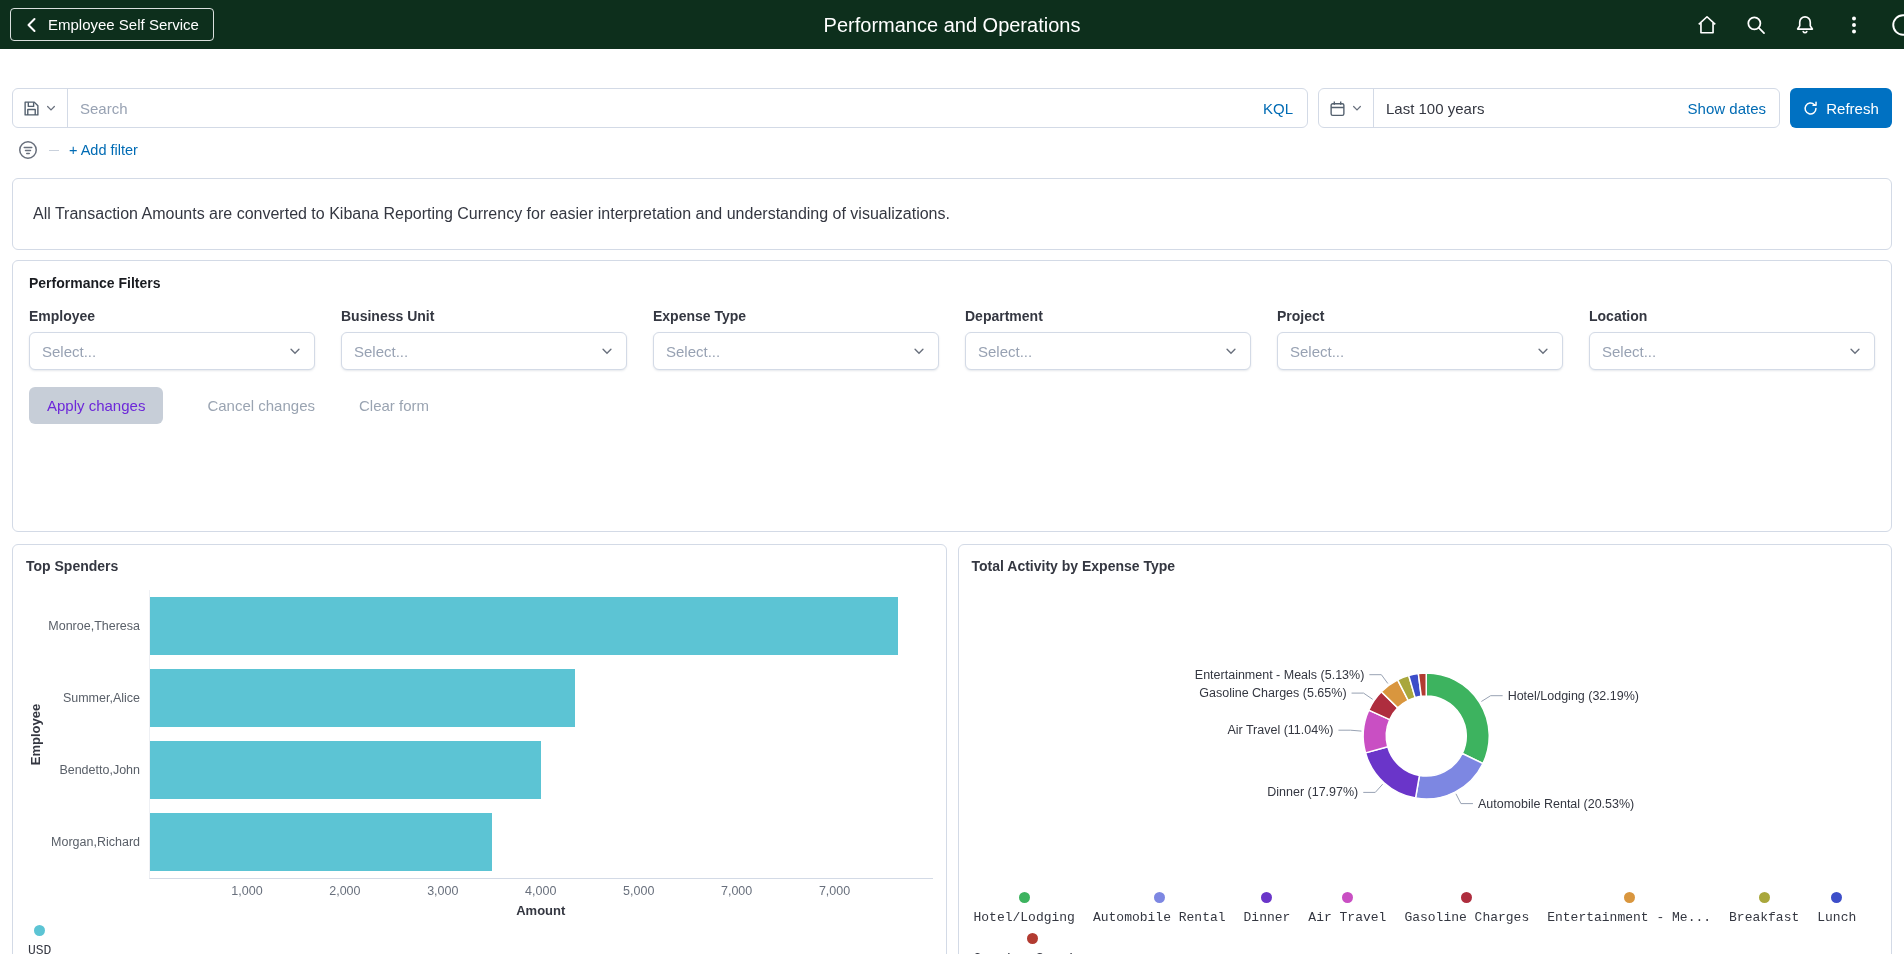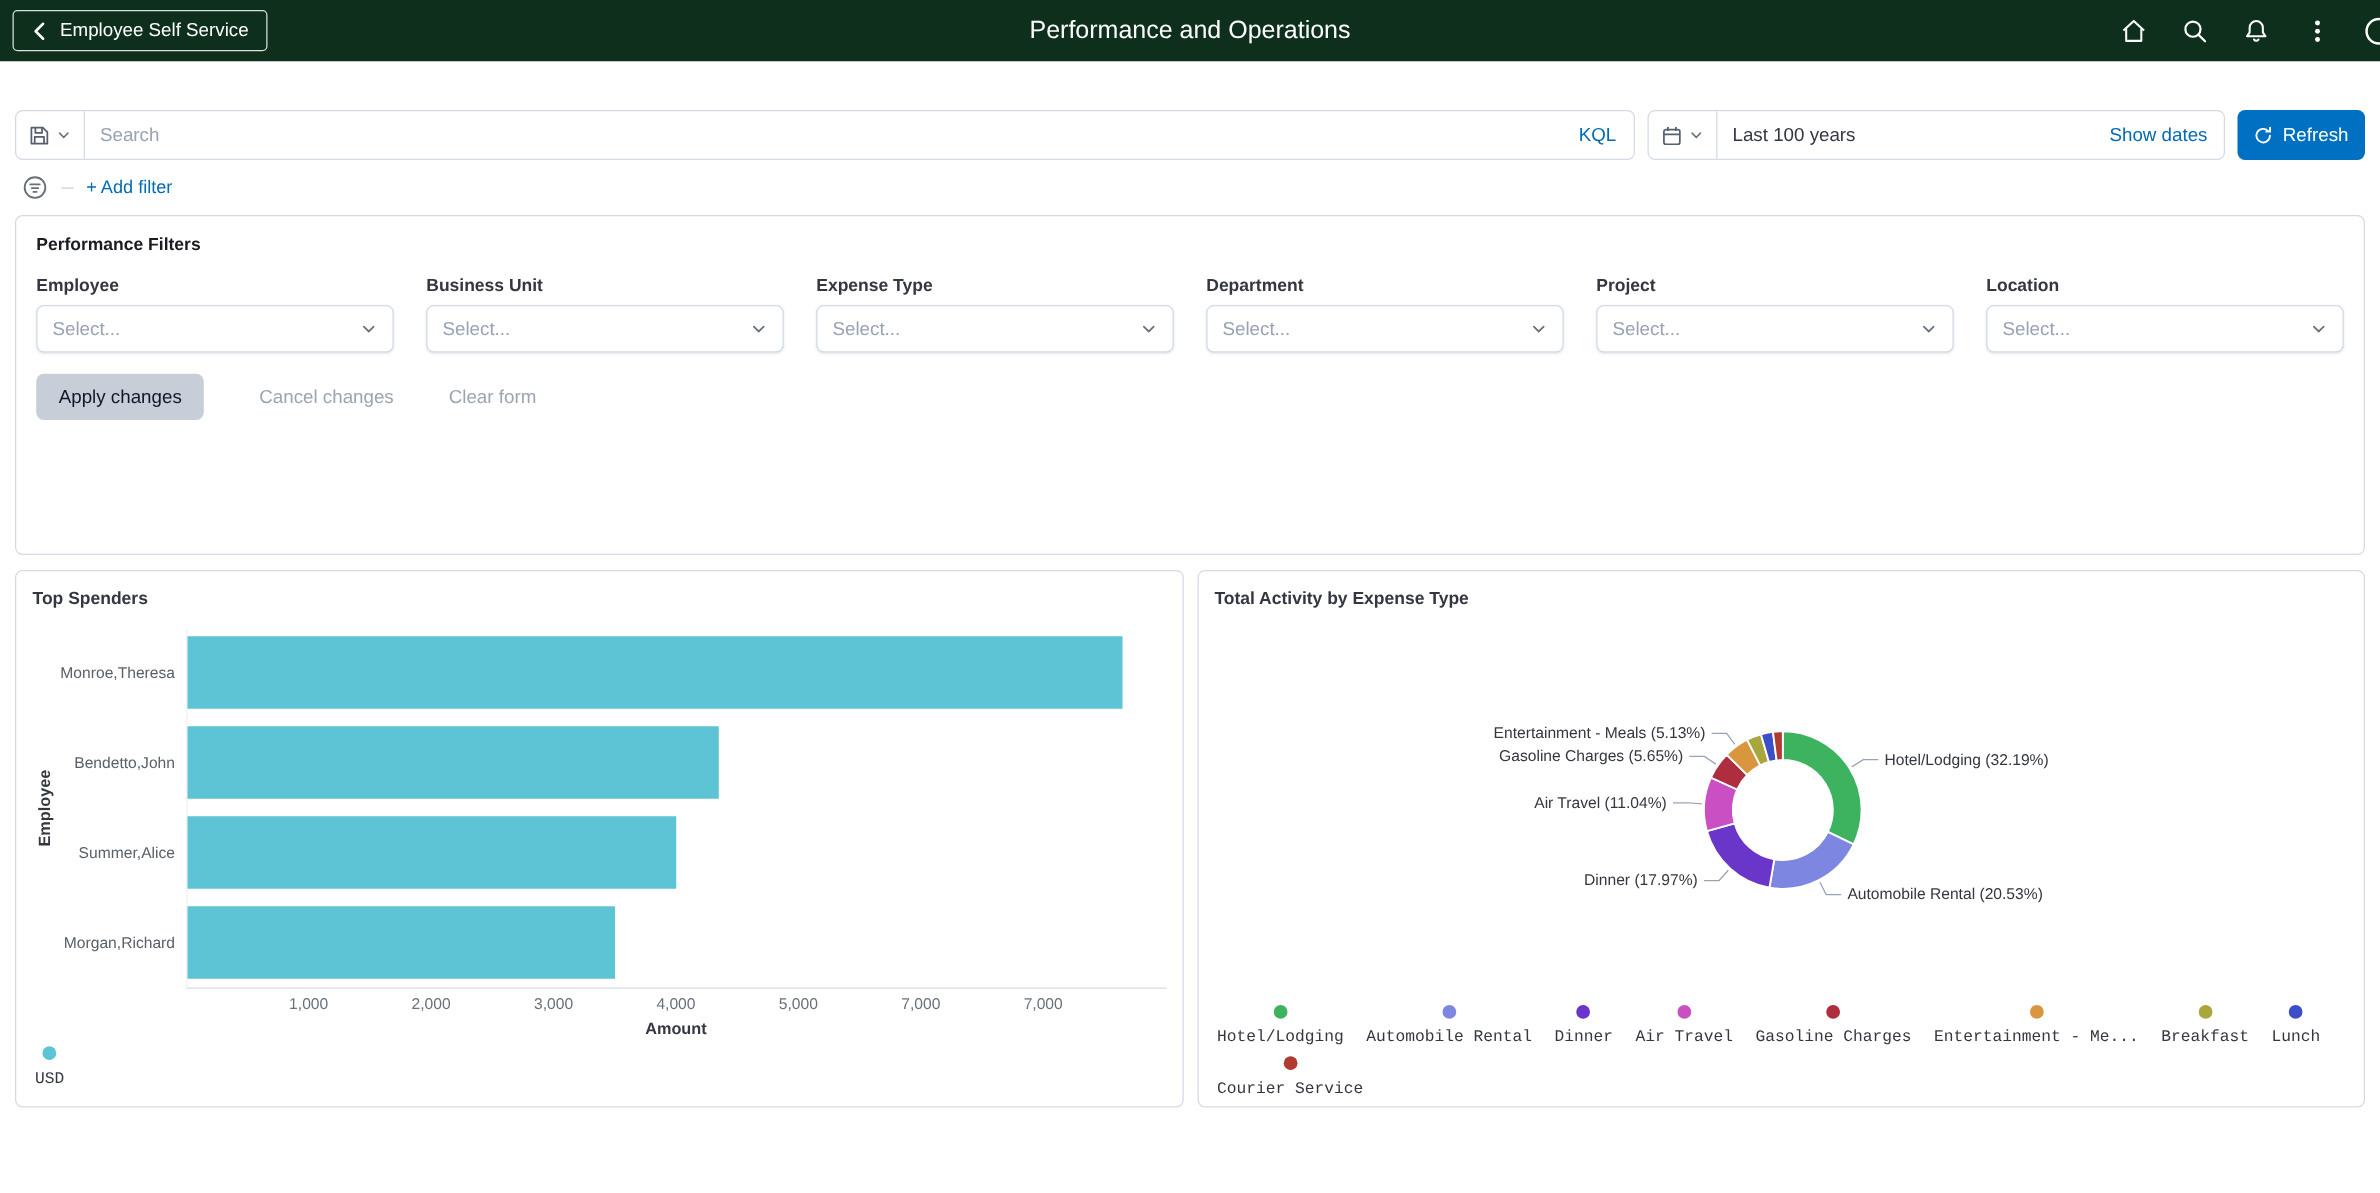--- a/index.html
+++ b/index.html
@@ -76,21 +76,21 @@
   .field-label { display: block; font-size: 14px; font-weight: 700; color: #343741; margin-bottom: 8px; }
   .select-box {
     width: 100%; height: 38px; display: flex; align-items: center; justify-content: space-between;
     padding: 0 12px; border: 1px solid #d3dae6; border-radius: 6px; background: #fff;
     box-shadow: 0 1px 2px rgba(152,162,179,.25);
     font-size: 15px; font-family: inherit; color: #98a2b3; cursor: pointer;
   }
   .actions-row { margin-top: 17px; display: flex; align-items: center; gap: 44px; }
   .apply-btn {
     height: 37px; padding: 0 18px; border: none; border-radius: 6px;
-    background: #c7ced8; color: #0f172a; font-size: 15px; font-weight: 500; font-family: inherit;
+    background: #c7ced8; color: #6d28d9; font-size: 15px; font-weight: 500; font-family: inherit;
   }
   .text-btn { background: none; border: none; color: #9aa4b2; font-size: 15px; font-family: inherit; cursor: pointer; padding: 0; }
 
   
   .panels-row { margin-top: 12px; display: flex; gap: 11px; }
   .panel { flex: 1; height: 430px; padding: 13px 13px 15px; display: flex; flex-direction: column; }
   .panel-title { font-size: 14px; font-weight: 700; color: #343741; }
 
   .bar-chart-area { display: flex; margin-top: 16px; }
   .y-axis-title { width: 20px; display: flex; align-items: center; justify-content: center; }
@@ -201,20 +201,23 @@
     <button class="hdr-icon-btn" style="width:22px;height:22px">
       <svg width="20" height="20" viewBox="0 0 16 16" fill="none" stroke="#69707d" stroke-width="1.2">
           <circle cx="8" cy="8" r="6.6"></circle>
           <path d="M5 6 H11 M6 8.4 H10 M7 10.8 H9" stroke-linecap="round"></path>
         </svg>
     </button>
     <span class="filter-divider"></span>
     <button class="add-filter-btn">+ Add filter</button>
   </div>
 
+  <section class="card notice-card">
+    <span>All Transaction Amounts are converted to Kibana Reporting Currency for easier interpretation and understanding of visualizations.</span>
+  </section>
 
   <section class="card filters-card">
     <div class="filters-title">Performance Filters</div>
     <div class="fields-grid">
         <div>
           <label class="field-label">Employee</label>
           <button class="select-box">
             <span>Select...</span>
             <svg width="14" height="14" viewBox="0 0 16 16" fill="none">
               <path d="M3.5 6 L8 10.5 L12.5 6" stroke="#69707d" stroke-width="1.6" stroke-linecap="round"></path>
@@ -278,22 +281,22 @@
 
     <section class="card panel">
       <div class="panel-title">Top Spenders</div>
       <div class="bar-chart-area">
         <div class="y-axis-title">
             <span>Employee</span>
           </div>
         <div class="bar-grid">
           <div class="y-labels">
               <div class="y-label">Monroe,Theresa</div>
+              <div class="y-label">Summer,Alice</div>
               <div class="y-label">Bendetto,John</div>
-              <div class="y-label">Summer,Alice</div>
               <div class="y-label">Morgan,Richard</div>
             </div>
           <div class="plot-area">
               <div class="bar-row">
                 <div class="bar" style="width: 95.625%; background: rgb(92, 196, 212);"></div>
               </div>
               <div class="bar-row">
                 <div class="bar" style="width: 54.375%; background: rgb(92, 196, 212);"></div>
               </div>
               <div class="bar-row">

